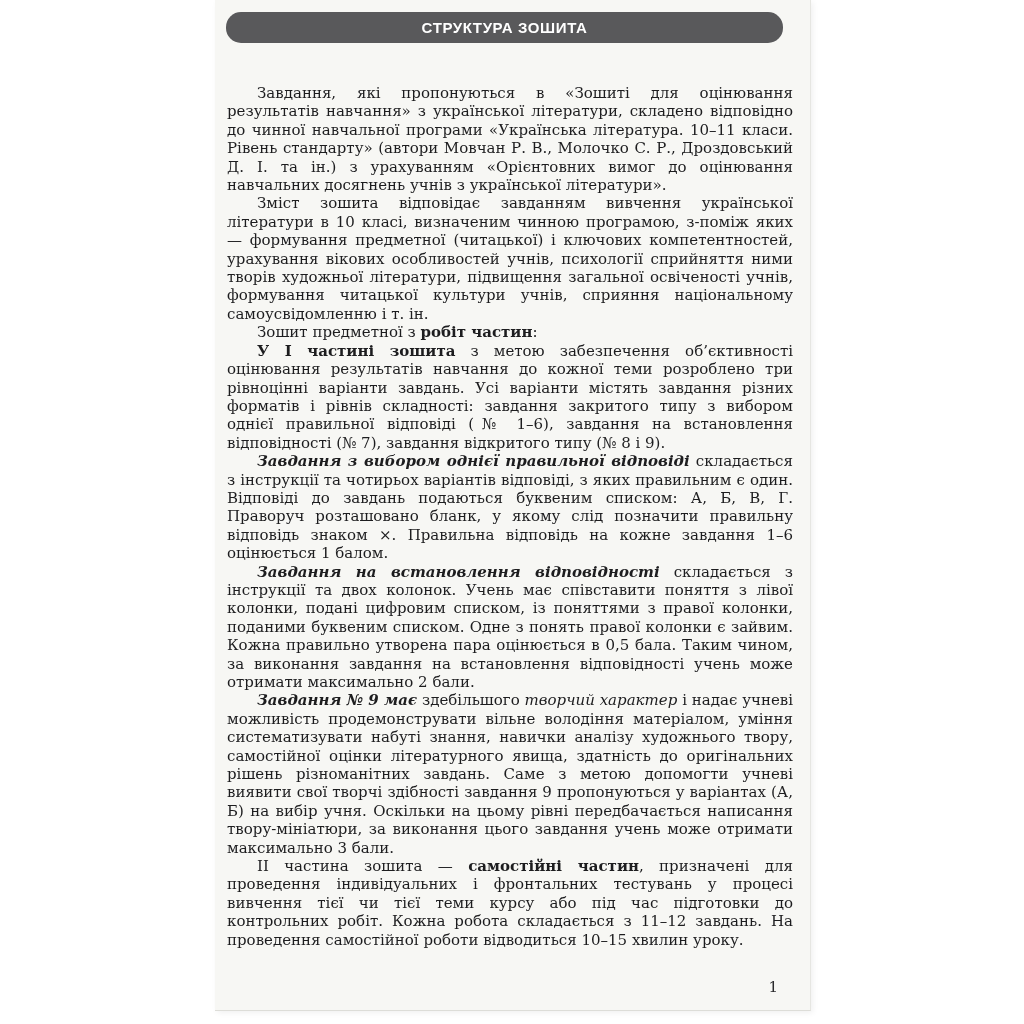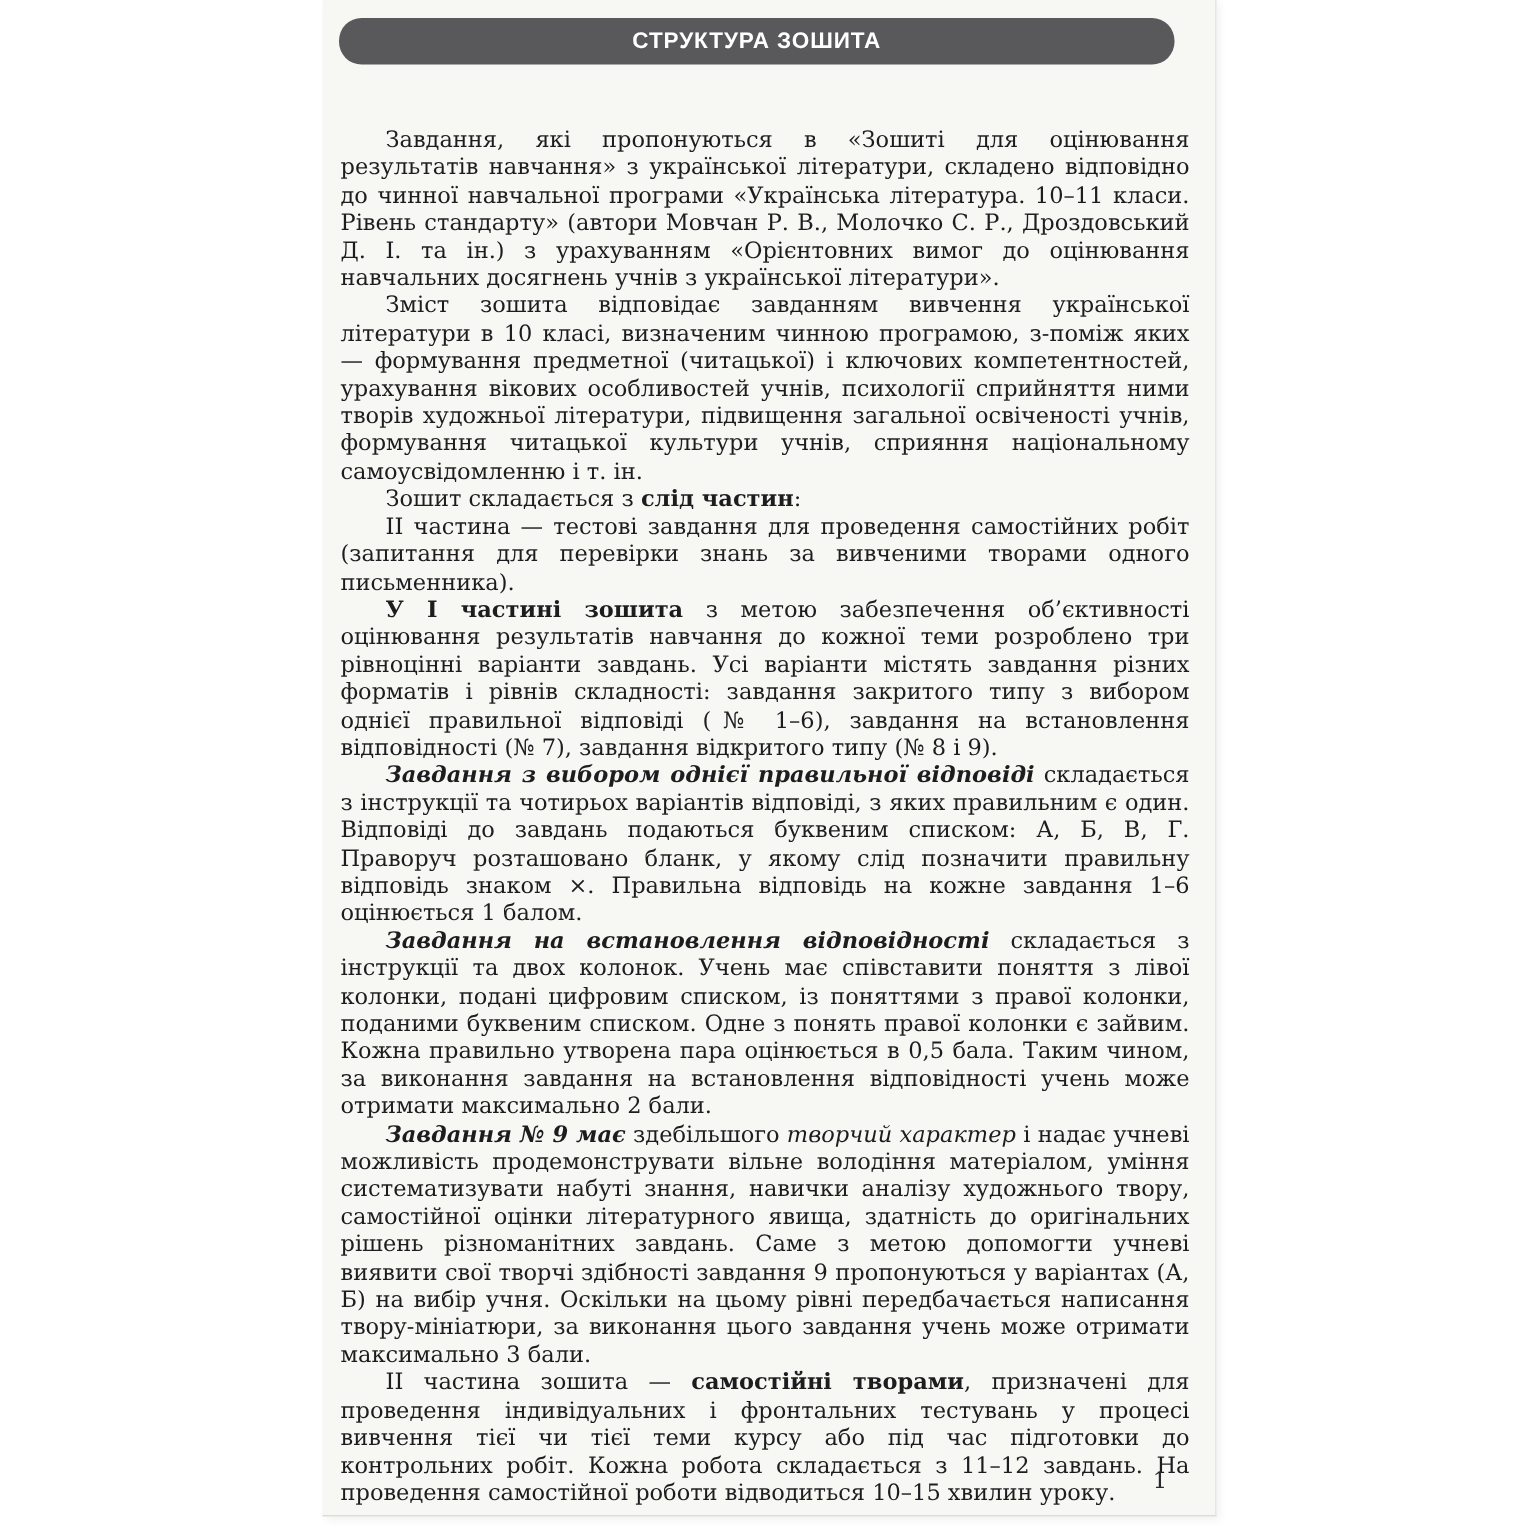--- a/index.html
+++ b/index.html
@@ -79,24 +79,23 @@
 <div class="stage">
   <div class="paper">
 
     <div class="badge">
       <span class="badge-title">СТРУКТУРА ЗОШИТА</span>
     </div>
 
     <div class="body-text">
         <p class="para"><span>Завдання, які пропонуються в «Зошиті для оцінювання результатів навчання» з української літератури, складено відповідно до чинної навчальної програми «Українська література. 10–11 класи. Рівень стандарту» (автори Мовчан Р. В., Молочко С. Р., Дроздовський Д. І. та ін.) з урахуванням «Орієнтовних вимог до оцінювання навчальних досягнень учнів з української літератури».</span></p>
         <p class="para"><span>Зміст зошита відповідає завданням вивчення української літератури в 10 класі, визначеним чинною програмою, з-поміж яких — формування предметної (читацької) і ключових компетентностей, урахування вікових особливостей учнів, психології сприйняття ними творів художньої літератури, підвищення загальної освіченості учнів, формування читацької культури учнів, сприяння національному самоусвідомленню і т. ін.</span></p>
-        <p class="para"><span>Зошит складається з </span><span class="seg-b">слід частин</span><span>:</span></p>
-        <p class="para"><span>ІІ частина — тестові завдання для проведення самостійних робіт (запитання для перевірки знань за вивченими творами одного письменника).</span></p>
+        <p class="para"><span>Зошит предметної з </span><span class="seg-b">робіт частин</span><span>:</span></p>
         <p class="para"><span class="seg-b">У І частині зошита</span><span> з метою забезпечення об’єктивності оцінювання результатів навчання до кожної теми розроблено три рівноцінні варіанти завдань. Усі варіанти містять завдання різних форматів і рівнів складності: завдання закритого типу з вибором однієї правильної відповіді (№ 1–6), завдання на встановлення відповідності (№ 7), завдання відкритого типу (№ 8 і 9).</span></p>
         <p class="para"><span class="seg-bi">Завдання з вибором однієї правильної відповіді</span><span> складається з інструкції та чотирьох варіантів відповіді, з яких правильним є один. Відповіді до завдань подаються буквеним списком: А, Б, В, Г. Праворуч розташовано бланк, у якому слід позначити правильну відповідь знаком ×. Правильна відповідь на кожне завдання 1–6 оцінюється 1 балом.</span></p>
         <p class="para"><span class="seg-bi">Завдання на встановлення відповідності</span><span> складається з інструкції та двох колонок. Учень має співставити поняття з лівої колонки, подані цифровим списком, із поняттями з правої колонки, поданими буквеним списком. Одне з понять правої колонки є зайвим. Кожна правильно утворена пара оцінюється в 0,5 бала. Таким чином, за виконання завдання на встановлення відповідності учень може отримати максимально 2 бали.</span></p>
         <p class="para"><span class="seg-bi">Завдання № 9 має</span><span> здебільшого </span><span class="seg-i">творчий характер</span><span> і надає учневі можливість продемонструвати вільне володіння матеріалом, уміння систематизувати набуті знання, навички аналізу художнього твору, самостійної оцінки літературного явища, здатність до оригінальних рішень різноманітних завдань. Саме з метою допомогти учневі виявити свої творчі здібності завдання 9 пропонуються у варіантах (А, Б) на вибір учня. Оскільки на цьому рівні передбачається написання твору-мініатюри, за виконання цього завдання учень може отримати максимально 3 бали.</span></p>
-        <p class="para"><span>ІІ частина зошита — </span><span class="seg-b">самостійні творами</span><span>, призначені для проведення індивідуальних і фронтальних тестувань у процесі вивчення тієї чи тієї теми курсу або під час підготовки до контрольних робіт. Кожна робота складається з 11–12 завдань. На проведення самостійної роботи відводиться 10–15 хвилин уроку.</span></p>
+        <p class="para"><span>ІІ частина зошита — </span><span class="seg-b">самостійні частин</span><span>, призначені для проведення індивідуальних і фронтальних тестувань у процесі вивчення тієї чи тієї теми курсу або під час підготовки до контрольних робіт. Кожна робота складається з 11–12 завдань. На проведення самостійної роботи відводиться 10–15 хвилин уроку.</span></p>
       </div>
 
     <div class="page-num">1</div>
   </div>
 </div>
 
 </body></html>

